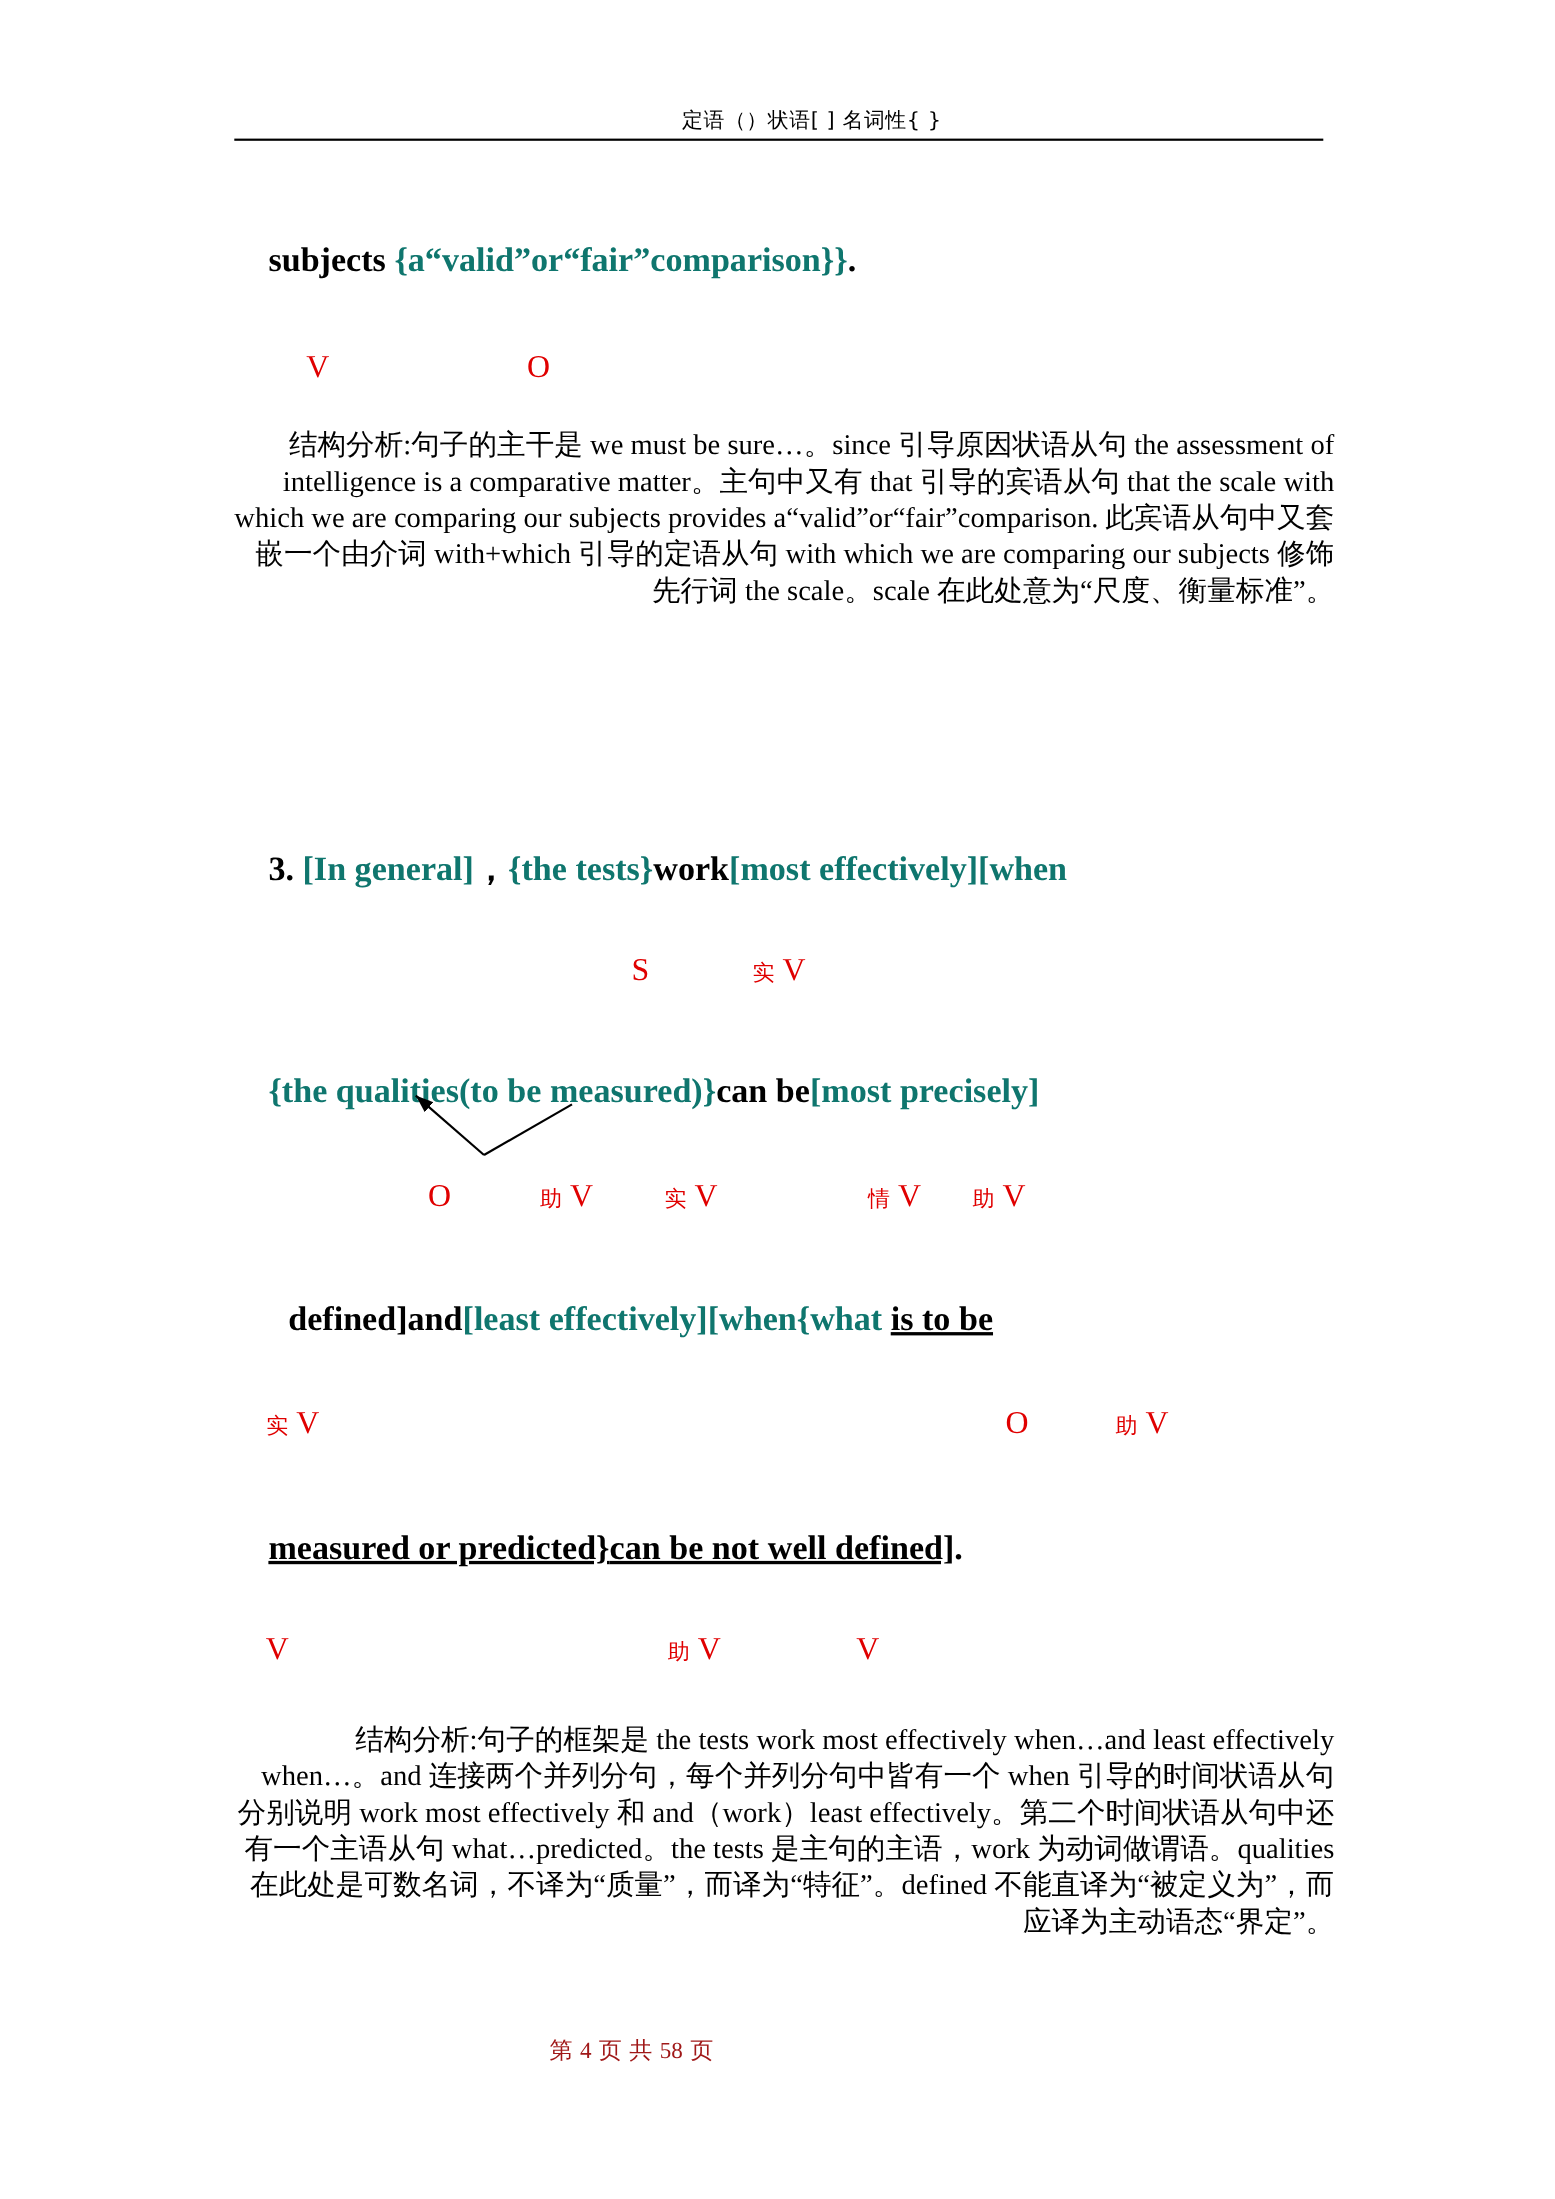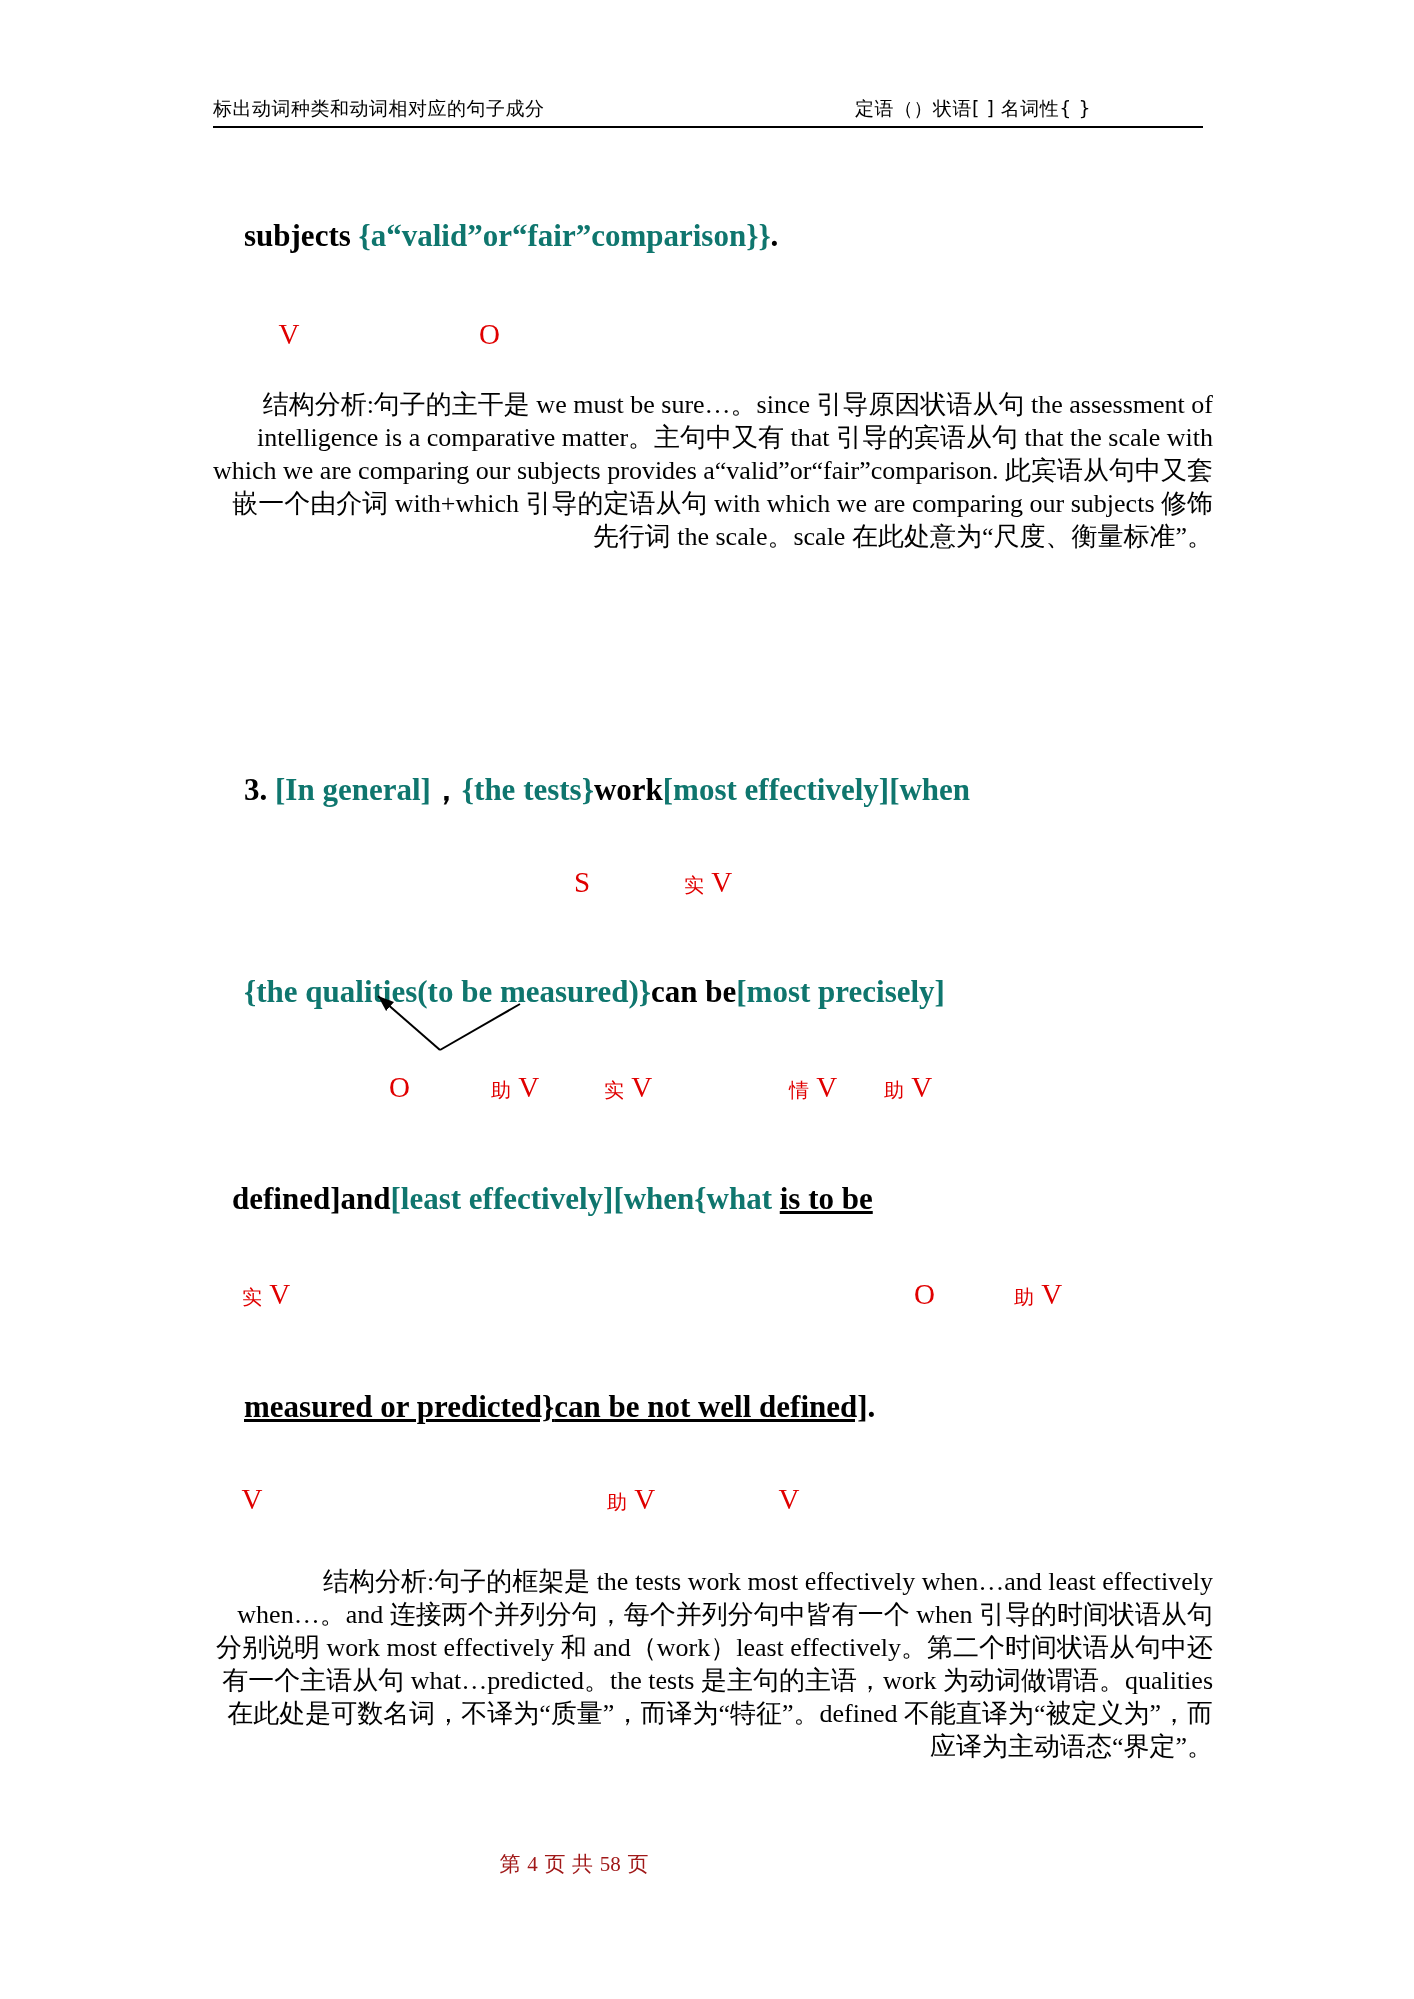--- a/index.html
+++ b/index.html
@@ -101,21 +101,20 @@
 
   
   .arrow-svg { position: absolute; left: 370px; top: 990px; }
 </style>
 </head>
 <body>
 
 <div class="page">
 
   <div class="header">
-    <div class="header-left">标出动词种类和动词相对应的句子成分</div>
     <div class="header-right">定语（）状语[ ] 名词性{ }</div>
   </div>
   <div class="header-rule"></div>
 
   <div class="abs bigline" style="left:213px; top:182px;">
     <span class="blk">subjects </span><span class="red">{a“valid”or“fair”comparison}}</span><span class="blk">.</span>
   </div>
 
   <div class="abs marker" style="left:250px; top:285px;">
     <span>V</span>
@@ -160,21 +159,21 @@
   <div class="abs marker" style="left:575px; top:1038px;">
     <span class="cn">实</span><span> </span><span>V</span>
   </div>
   <div class="abs marker" style="left:760px; top:1038px;">
     <span class="cn">情</span><span> </span><span>V</span>
   </div>
   <div class="abs marker" style="left:855px; top:1038px;">
     <span class="cn">助</span><span> </span><span>V</span>
   </div>
 
-  <div class="abs bigline" style="left:201px; top:1145px;">
+  <div class="abs bigline" style="left:231px; top:1145px;">
     <span class="blk">defined]</span><span class="blk">and</span><span class="red">[least effectively]</span><span class="red">[when</span><span class="red">{what </span><span class="blk u">is to be</span>
   </div>
 
   <div class="abs marker" style="left:213px; top:1245px;">
     <span class="cn">实</span><span> </span><span>V</span>
   </div>
   <div class="abs marker" style="left:885px; top:1245px;">
     <span>O</span>
   </div>
   <div class="abs marker" style="left:985px; top:1245px;">

